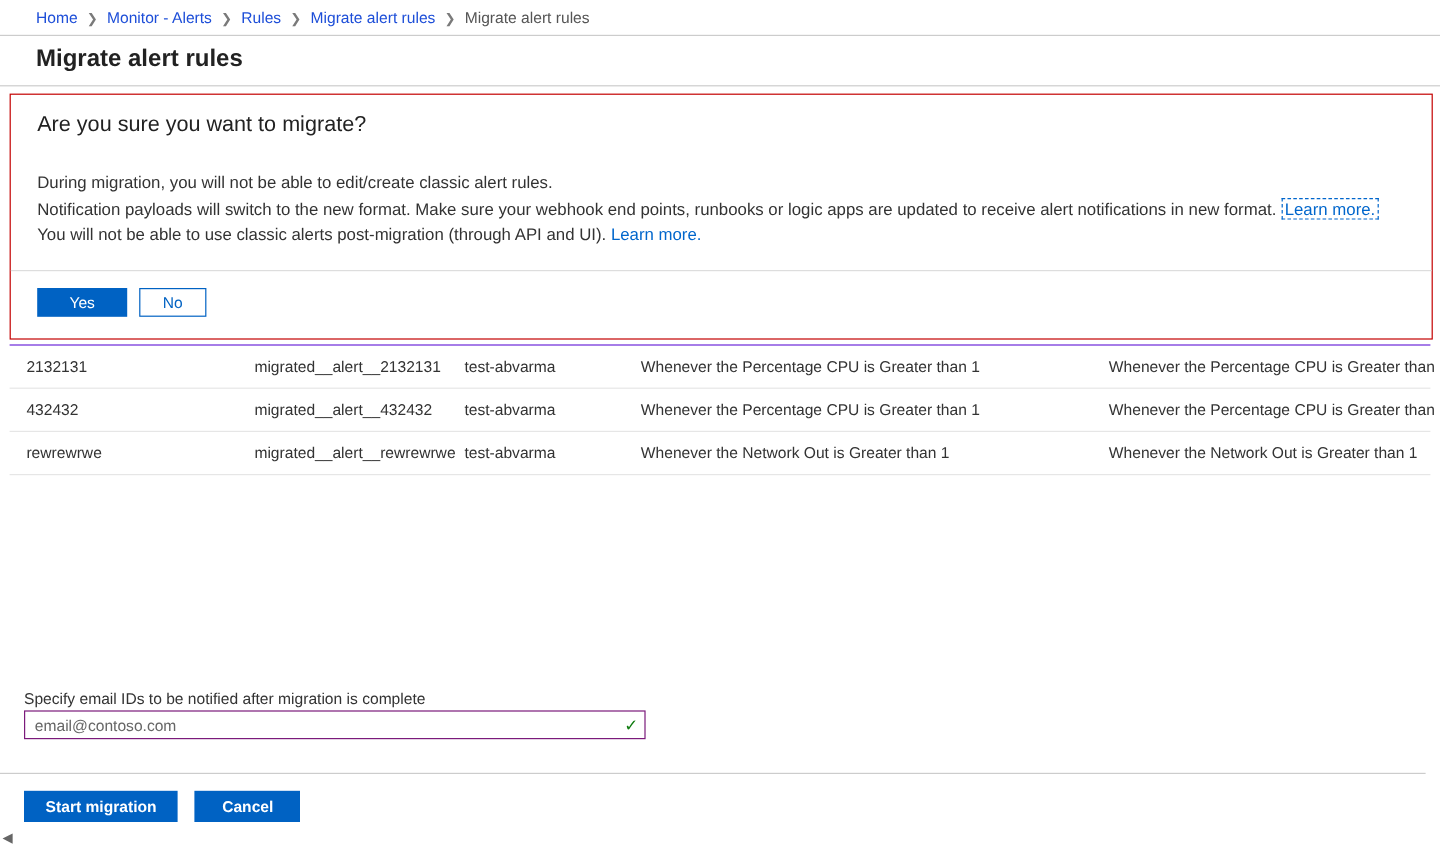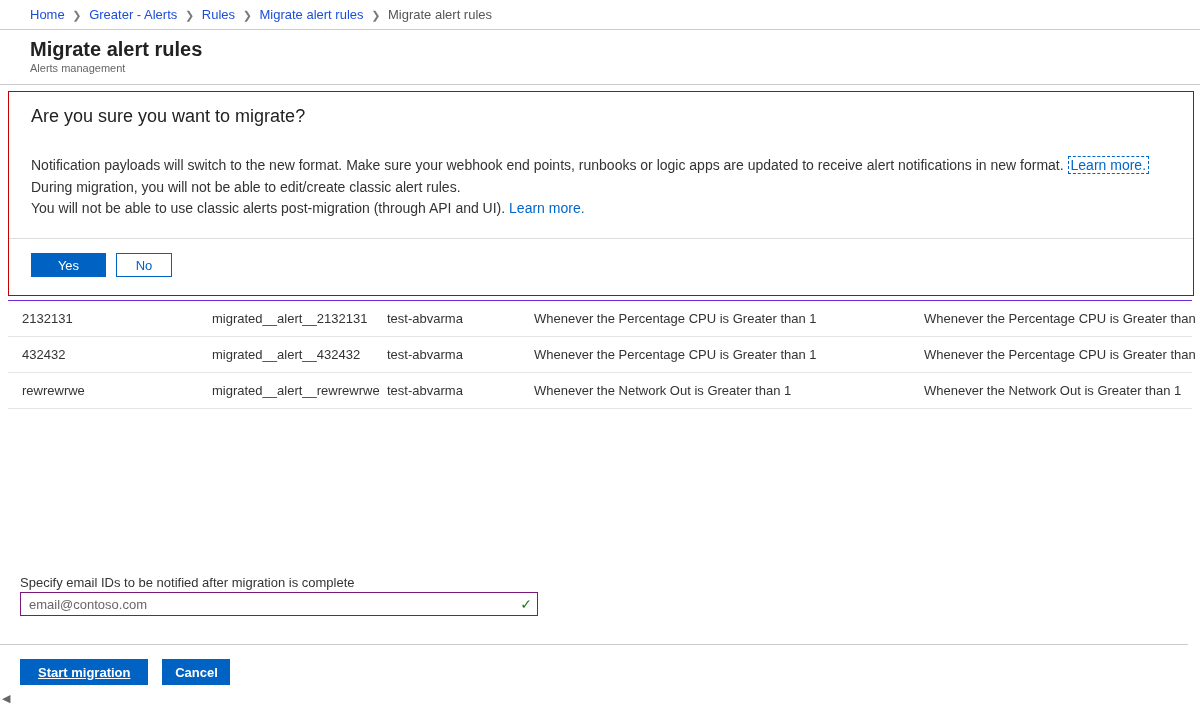--- a/index.html
+++ b/index.html
@@ -86,57 +86,56 @@
     color:#666; background:#fff;
   }
   .check-icon {
     position:absolute; right:6px; top:4px;
     color:#107c10; font-size:14px; pointer-events:none;
   }
   .bottom hr { border:none; border-top:1px solid #ccc; margin:28px -20px 14px -20px; }
   .bottom-actions { display:flex; gap:14px; }
   .start-btn {
     background:#0062c3; color:#fff; border:none;
-    height:26px; padding:0 18px; font-size:13px; font-weight:600; cursor:pointer;text-decoration:underline;
+    height:26px; padding:0 18px; font-size:13px; font-weight:600; cursor:pointer;
   }
   .cancel-btn {
     background:#0062c3; color:#fff; border:none;
-    height:26px; width:68px; font-size:13px; font-weight:600; cursor:pointer;
+    height:26px; width:88px; font-size:13px; font-weight:600; cursor:pointer;
   }
   .scroll-left {
     position:absolute; left:2px; bottom:2px; font-size:11px; color:#666;
   }
 </style>
 </head>
 <body>
 
 <div class="breadcrumb">
   <a href="#">Home</a>
   <span class="sep">❯</span>
-  <a href="#">Greater - Alerts</a>
+  <a href="#">Monitor - Alerts</a>
   <span class="sep">❯</span>
   <a href="#">Rules</a>
   <span class="sep">❯</span>
   <a href="#">Migrate alert rules</a>
   <span class="sep">❯</span>
   <span class="current">Migrate alert rules</span>
 </div>
 
 <div class="page-header">
   <h1>Migrate alert rules</h1>
-  <div class="subtitle">Alerts management</div>
 </div>
 
 <div class="confirm-area">
   <div class="confirm-panel">
     <h2>Are you sure you want to migrate?</h2>
+    <p>During migration, you will not be able to edit/create classic alert rules.</p>
     <p>
       <span>Notification payloads will switch to the new format. Make sure your webhook end points, runbooks or logic apps are updated to receive alert notifications in new format. </span><a href="#" class="learn1">Learn more.</a>
     </p>
-    <p>During migration, you will not be able to edit/create classic alert rules.</p>
     <p>
       <span>You will not be able to use classic alerts post-migration (through API and UI). </span><a href="#" class="learn2">Learn more.</a>
     </p>
     <hr>
     <div class="confirm-actions">
       <button class="btn-primary">Yes</button>
       <button class="btn-secondary">No</button>
     </div>
   </div>
 </div>

